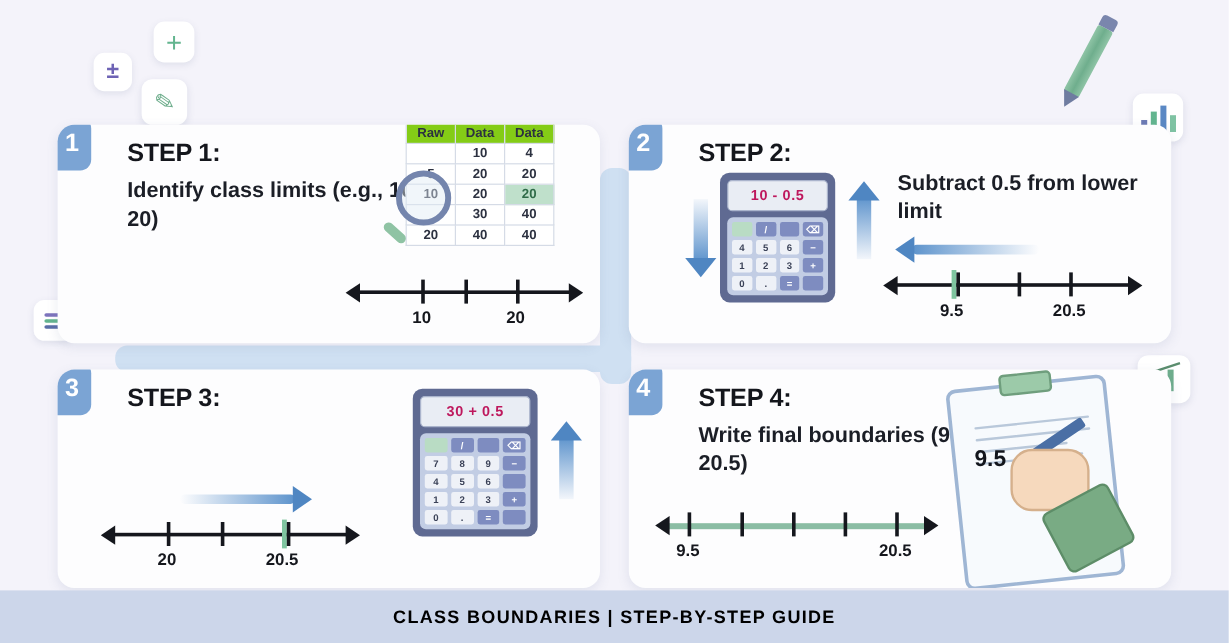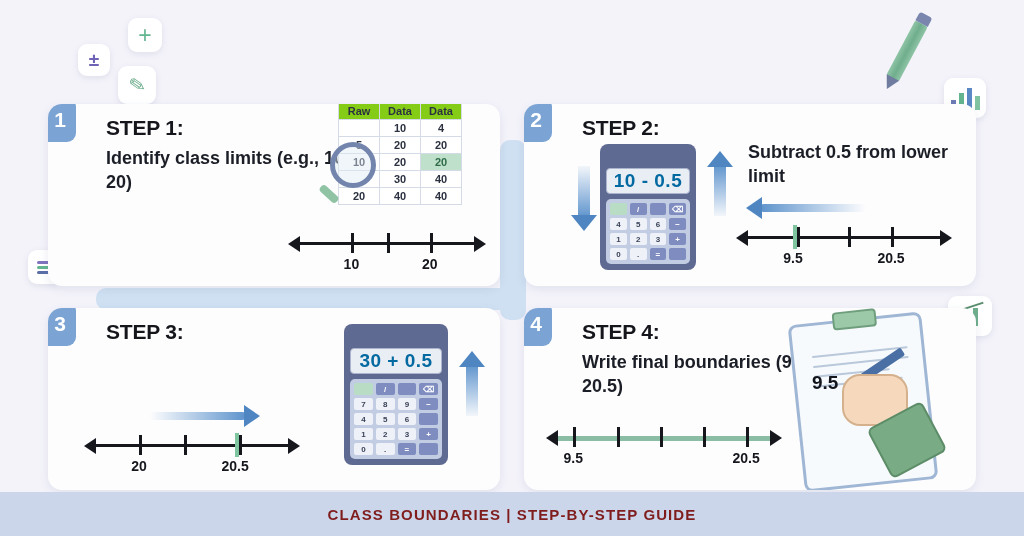--- a/index.html
+++ b/index.html
@@ -168,23 +168,22 @@
     background: #5f6a92;
     border-radius: 8px;
     padding: 6px;
   }
   .calc-screen {
     background: #e9edf4;
     border: 1px solid #aab4cc;
     border-radius: 4px;
     height: 26px;
     display: flex; align-items: center; justify-content: center;
-    font-size: 19px; font-weight: 800; color: #0369a1;
+    font-size: 12px; font-weight: 800; color: #be185d;
     letter-spacing: 0.5px;
-    margin-top: 18px;
   }
   .calc-body {
     margin-top: 5px;
     background: #c2cde4;
     border-radius: 5px;
     padding: 4px;
     display: grid;
     grid-template-columns: repeat(4, 1fr);
     gap: 3px;
   }
@@ -287,21 +286,21 @@
   
   .footer {
     position: absolute;
     left: 0; bottom: 0;
     width: 1024px; height: 44px;
     background: #ccd6ea;
     display: flex; align-items: center; justify-content: center;
   }
   .footer-text {
     font-size: 15px; font-weight: 700; letter-spacing: 1.1px;
-    color: #7f1d1d;
+    color: #000000;
   }
 </style>
 </head>
 <body>
 
 <div id="stage">
 
 
   <div class="deco-card" style="left:78px;top:44px;width:32px;height:32px;">
     <span style="font-size:19px;font-weight:700;color:#6e63b5;">±</span>

